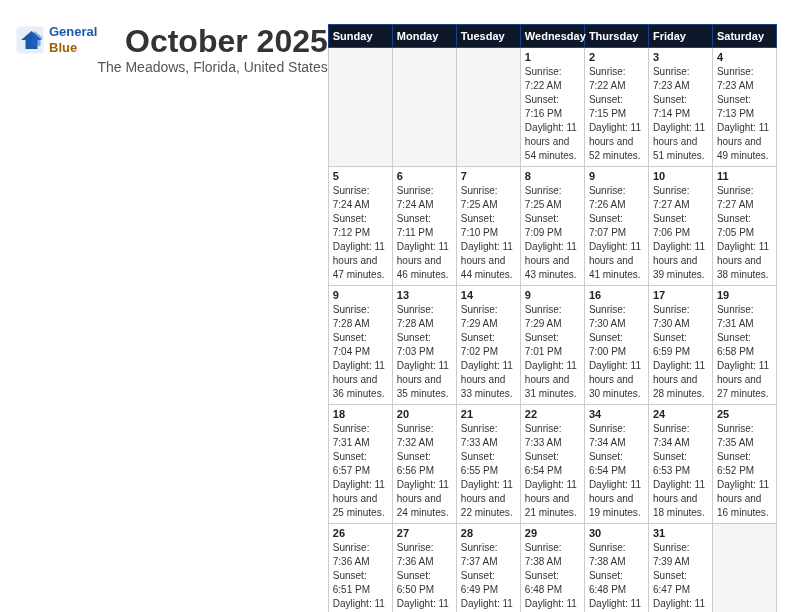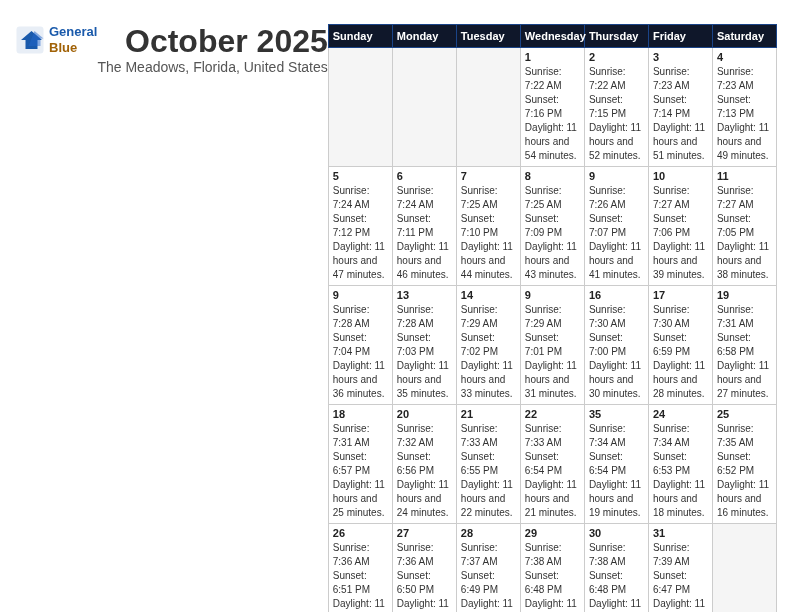--- a/index.html
+++ b/index.html
@@ -224,21 +224,21 @@
           </td>
           <td>
             <div class="day-number">21</div>
             <div class="day-info">Sunrise: 7:33 AM<br>Sunset: 6:55 PM<br>Daylight: 11 hours and 22 minutes.</div>
           </td>
           <td>
             <div class="day-number">22</div>
             <div class="day-info">Sunrise: 7:33 AM<br>Sunset: 6:54 PM<br>Daylight: 11 hours and 21 minutes.</div>
           </td>
           <td>
-            <div class="day-number">35</div>
+            <div class="day-number">34</div>
             <div class="day-info">Sunrise: 7:34 AM<br>Sunset: 6:54 PM<br>Daylight: 11 hours and 19 minutes.</div>
           </td>
           <td>
             <div class="day-number">24</div>
             <div class="day-info">Sunrise: 7:34 AM<br>Sunset: 6:53 PM<br>Daylight: 11 hours and 18 minutes.</div>
           </td>
           <td>
             <div class="day-number">25</div>
             <div class="day-info">Sunrise: 7:35 AM<br>Sunset: 6:52 PM<br>Daylight: 11 hours and 16 minutes.</div>
           </td>

